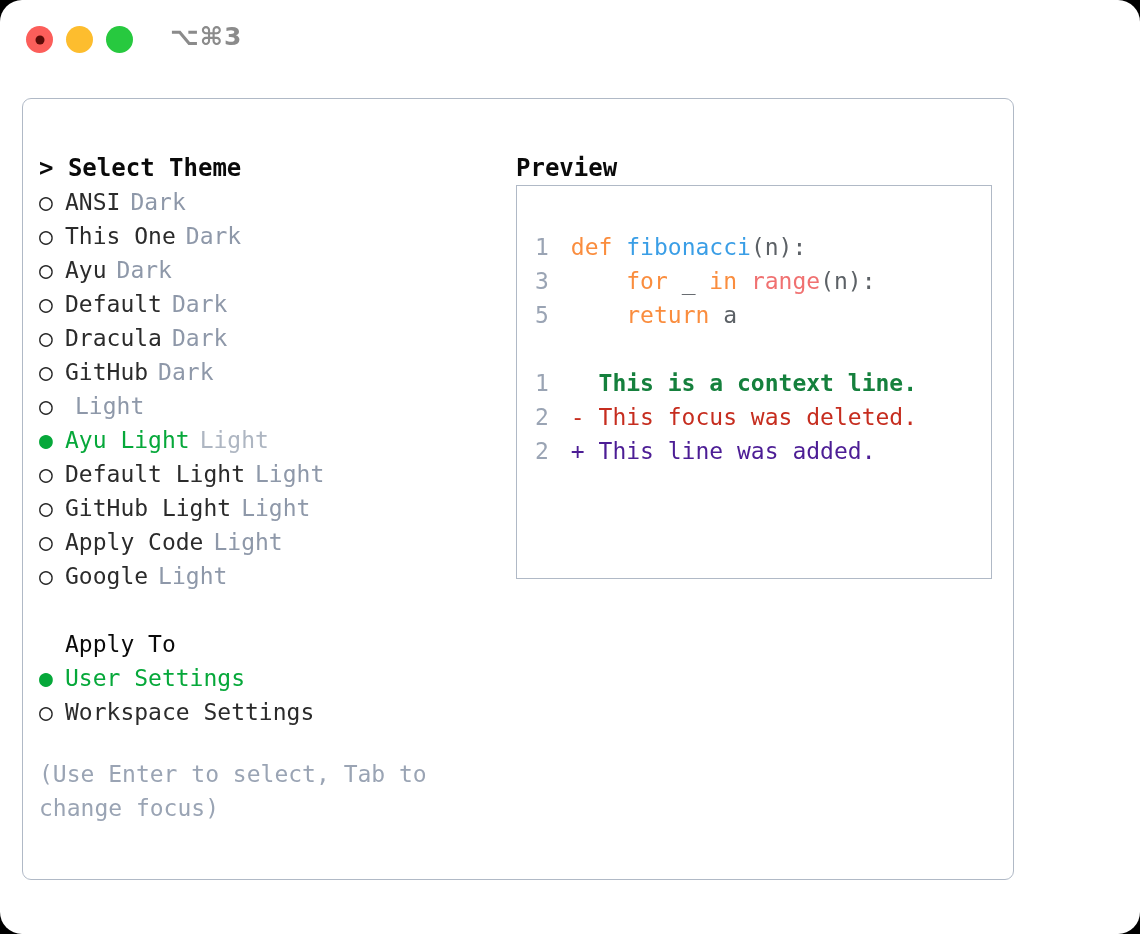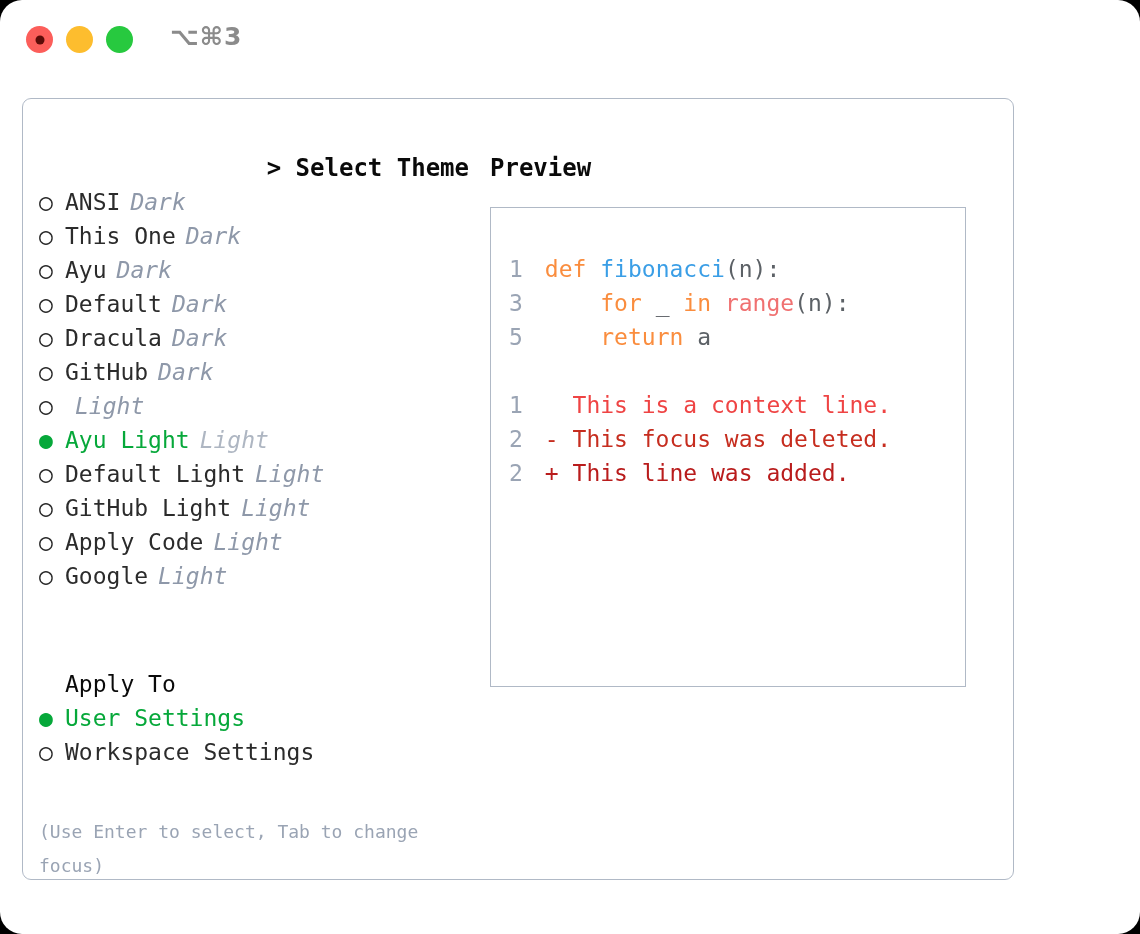--- a/index.html
+++ b/index.html
@@ -79,79 +79,75 @@
     left: 16px;
     top: 52px;
     width: 430px;
   }
   .list-head {
     font-size: 24px;
     font-weight: bold;
     color: #0a0a0a;
     line-height: 34px;
     white-space: pre;
-    text-align: right;
   }
   .opt-row {
     display: flex;
     align-items: baseline;
     line-height: 34px;
     font-size: 23px;
     white-space: pre;
   }
   .marker {
     width: 26px;
     flex: 0 0 26px;
     font-size: 23px;
     color: #2b2b2b;
   }
   .opt-row.selected .marker { color: #06a83a; }
   .opt-label { color: #2b2b2b; }
   .opt-row.selected .opt-label { color: #06a83a; }
   .opt-tag {
     color: #8e98a9;
     padding-left: 10px;
-    font-style: italic;
   }
   .opt-row.selected .opt-tag { color: #aeb6c2; }
 
   .section-head {
     font-size: 23px;
     color: #0a0a0a;
     line-height: 34px;
     padding-left: 26px;
     white-space: pre;
-    margin-top: 40px;
   }
   .spacer-row { height: 34px; }
   #hint {
-    margin-top: 46px;
-    font-size: 18px;
+    margin-top: 28px;
+    font-size: 23px;
     line-height: 34px;
     color: #9aa4b4;
     width: 400px;
   }
 
   
   #right-col {
     position: absolute;
-    left: 467px;
+    left: 493px;
     top: 52px;
     width: 490px;
   }
   #preview-title {
     font-size: 24px;
     font-weight: bold;
     color: #0a0a0a;
     line-height: 34px;
   }
   #preview-panel {
-    margin-top: 22px;
     width: 476px;
-    height: 480px;
+    height: 394px;
     border: 1.6px solid #b0b9c6;
     box-sizing: border-box;
     background: #ffffff;
     padding: 44px 0 0 18px;
   }
   .code-line {
     font-size: 23px;
     line-height: 34px;
     white-space: pre;
   }
@@ -161,23 +157,23 @@
     width: 22px;
   }
   .blank-line { height: 34px; }
 
   .tok-kw   { color: #fa8d3e; }
   .tok-fn   { color: #3a9ee6; }
   .tok-num  { color: #a37acc; }
   .tok-bfn  { color: #f07171; }
   .tok-pln  { color: #5c6166; }
 
-  .diff-ctx { color: #ef4444; }
+  .diff-ctx { color: #15803d; font-weight: bold; }
   .diff-del { color: #c62d1f; }
-  .diff-add { color: #b91c1c; }
+  .diff-add { color: #4c1d95; }
 </style>
 </head>
 <body>
 
 <div id="page">
 
   <div id="titlebar">
     <div class="dot red">
       <span class="dot-core"></span>
     </div>

